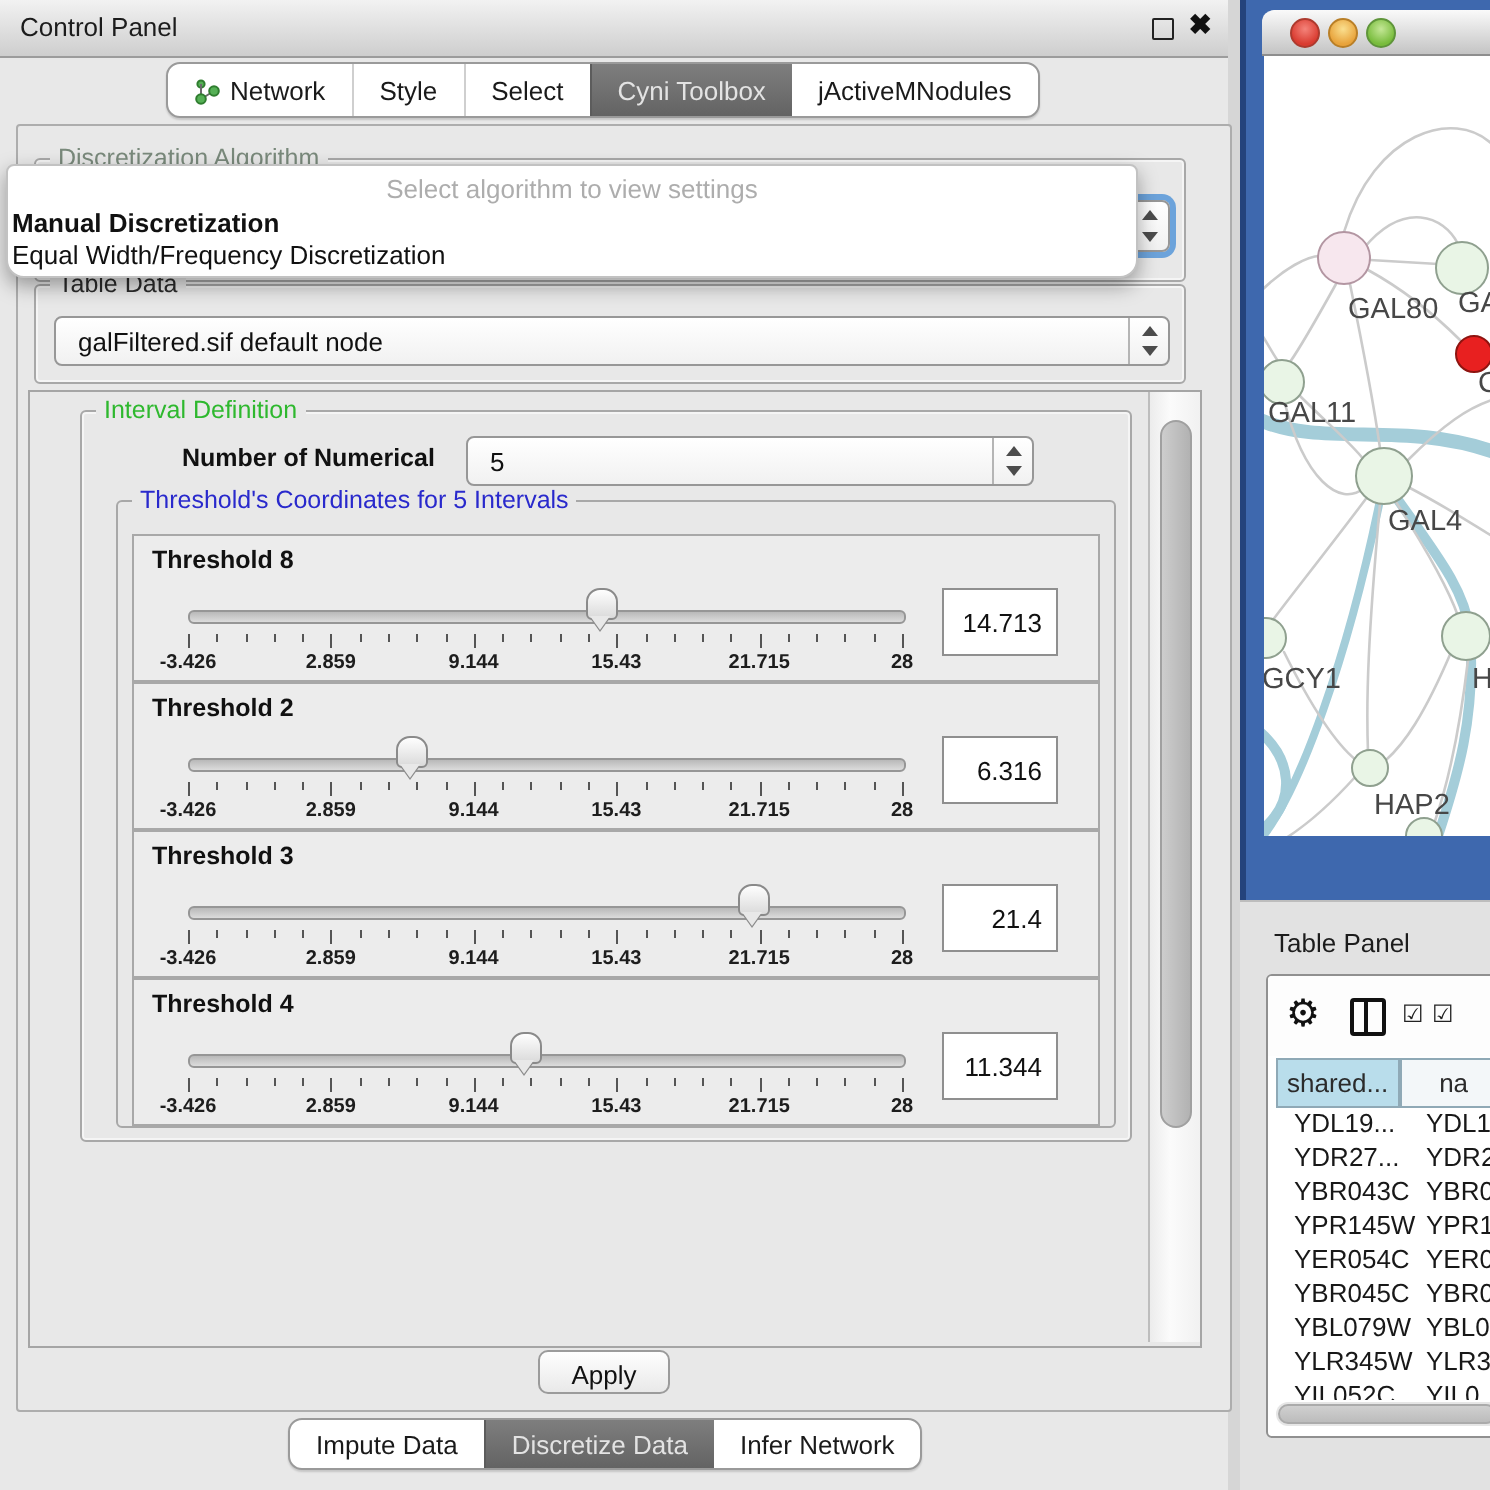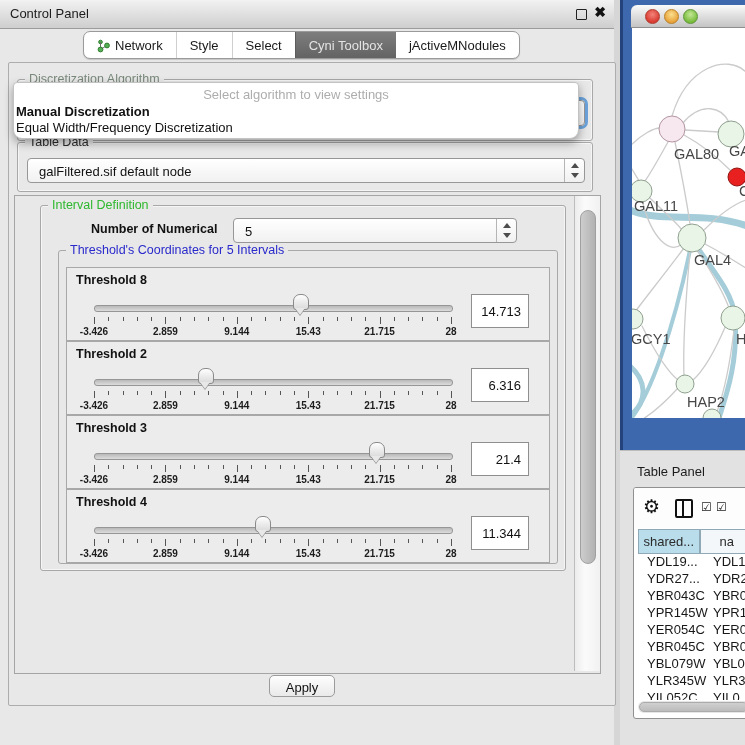--- a/index.html
+++ b/index.html
@@ -43,21 +43,21 @@
       border-radius:4px;font-size:13px;color:#111;}
   .combo .cv{position:absolute;left:11px;top:50%;transform:translateY(-50%);white-space:nowrap;}
   .stepper{position:absolute;right:0;top:0;bottom:0;width:19px;border-left:1px solid #b5b5b5;}
   .stepper .up,.stepper .dn{position:absolute;left:50%;transform:translateX(-50%);width:0;height:0;
       border-left:4px solid transparent;border-right:4px solid transparent;}
   .stepper .up{top:4px;border-bottom:5px solid #4c4c4c;}
   .stepper .dn{bottom:4px;border-top:5px solid #4c4c4c;}
   .focus-ring{box-shadow:0 0 0 3px rgba(86,150,216,0.85);}
 
   
-  .popup{position:absolute;left:13px;top:82px;width:564px;height:55px;background:#fff;
+  .popup{position:absolute;left:3px;top:82px;width:564px;height:55px;background:#fff;
       border:1px solid #c2c2c2;border-radius:4px 4px 9px 9px;box-shadow:0 4px 10px rgba(0,0,0,0.35);z-index:60;}
   .popup-item{position:absolute;left:2px;right:2px;height:17px;font-size:13px;line-height:17px;color:#111;white-space:nowrap;}
   .popup-placeholder{top:3px;text-align:center;color:#adadad;}
   .popup-opt0{top:20px;font-weight:bold;}
   .popup-opt1{top:36px;}
 
   
   .scrollpanel{position:absolute;left:5px;top:132px;width:585px;height:477px;background:#e8e8e8;
       border:1px solid #a5a5a5;overflow:hidden;}
   .vscroll{position:absolute;left:559px;top:0;width:25px;height:475px;
@@ -360,20 +360,31 @@
 
 
         <div class="vscroll">
           <div class="vthumb"></div>
         </div>
       </div>
 
       <button class="apply-btn">Apply</button>
     </div>
 
+    <div class="tabbar tabbar-bottom" id="bottomTabs">
+        <div class="seg">
+          <span>Impute Data</span>
+        </div>
+        <div class="seg sel">
+          <span>Discretize Data</span>
+        </div>
+        <div class="seg">
+          <span>Infer Network</span>
+        </div>
+      </div>
   </div>
 
   <div class="net-window">
     <div class="net-titlebar">
       <span class="light red"></span>
       <span class="light yellow"></span>
       <span class="light green"></span>
     </div>
     <div class="net-canvas">
       <svg id="netsvg" width="113" height="390" viewBox="0 0 113 390">

